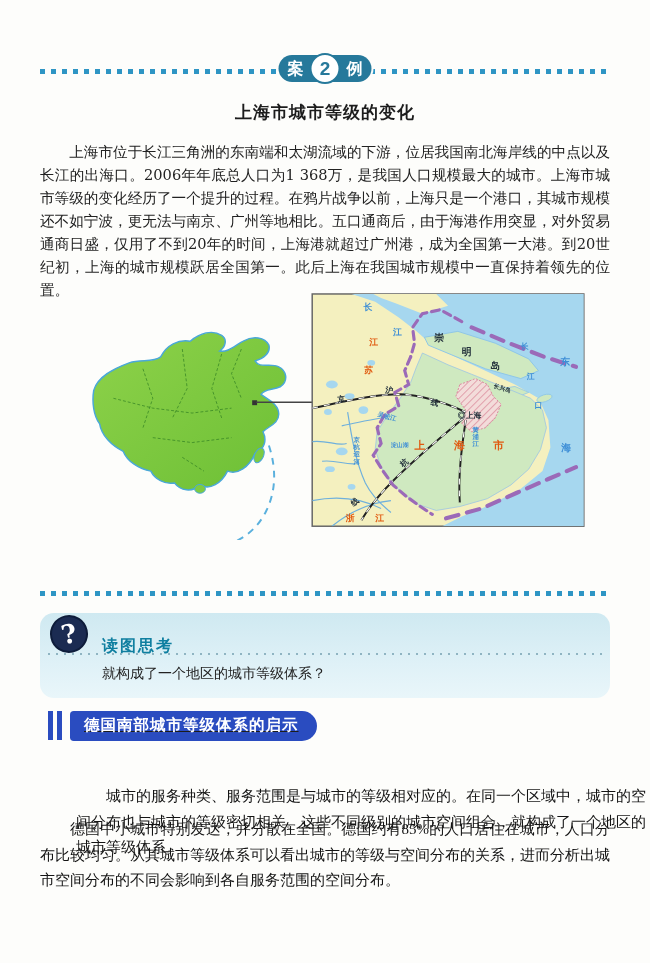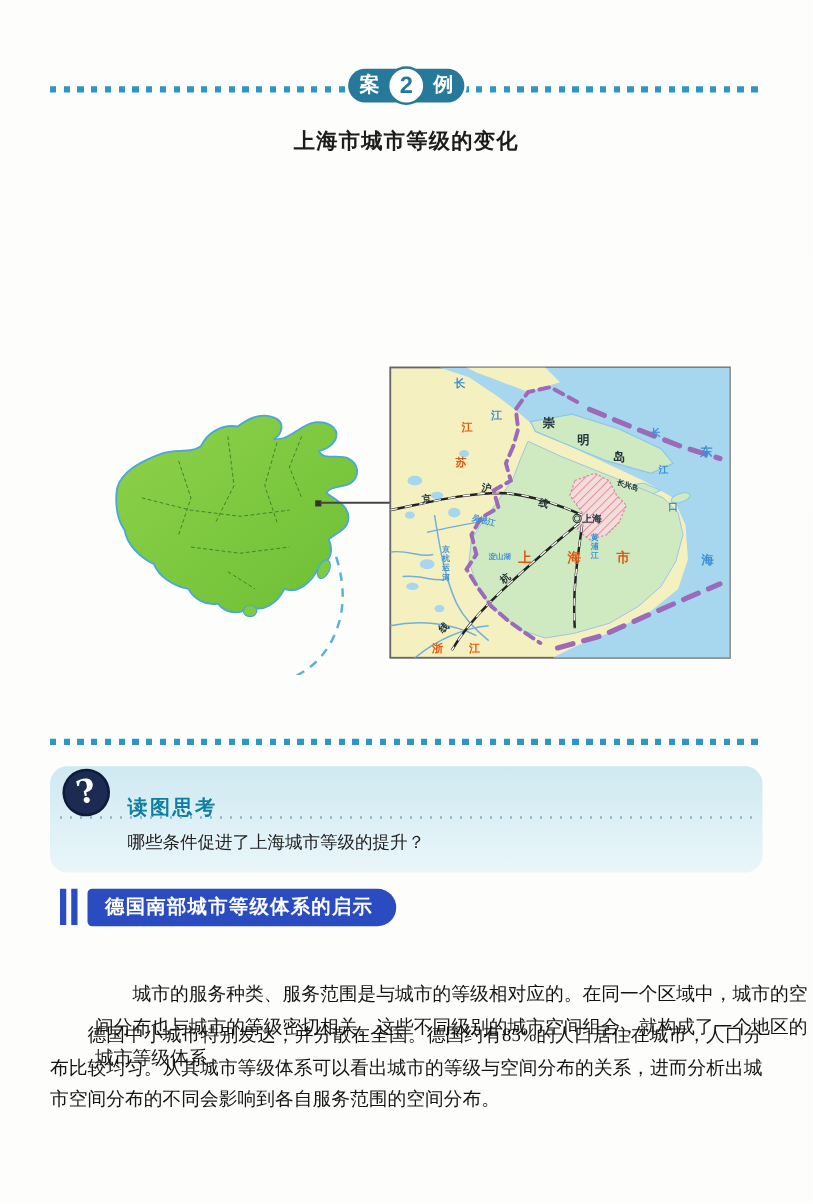--- a/index.html
+++ b/index.html
@@ -75,21 +75,21 @@
   }
   .think-sep{
     position:absolute;left:8px;right:8px;top:40px;height:2px;
     background-image:repeating-linear-gradient(90deg,#8fb4c2 0 2px,transparent 2px 8px);
   }
   .think-q{
     position:absolute;left:62px;top:52px;right:20px;
     font-family:"DejaVu Serif",serif;font-size:14px;color:#222;
   }
   
-  .sec-head{position:absolute;top:711px;left:48px;display:flex;align-items:center;height:29px;}
+  .sec-head{position:absolute;top:711px;left:48px;display:flex;align-items:center;height:29px;text-decoration:underline;}
   .sec-bar{width:5px;height:29px;background:#2a4cc0;margin-right:4px;}
   .sec-pill{
     margin-left:4px;background:#2a4cc0;color:#fff;
     font-weight:bold;font-size:15.5px;letter-spacing:1px;
     padding:4px 18px 5px 14px;border-radius:4px 16px 16px 4px;
   }
   .body-para{
     position:absolute;left:40px;width:570px;
     font-family:"Liberation Serif",serif;
     font-size:15px;line-height:25.5px;text-align:justify;text-indent:2em;color:#141414;
@@ -112,20 +112,21 @@
 <div class="page">
 
   <div class="dotrule rule-top"></div>
   <div class="badge">
     <span class="zi">案</span>
     <span class="num">2</span>
     <span class="zi">例</span>
   </div>
 
   <div class="case-title">上海市城市等级的变化</div>
+  <div class="case-para">上海市位于长江三角洲的东南端和太湖流域的下游，位居我国南北海岸线的中点以及长江的出海口。2006年年底总人口为1 368万，是我国人口规模最大的城市。上海市城市等级的变化经历了一个提升的过程。在鸦片战争以前，上海只是一个港口，其城市规模还不如宁波，更无法与南京、广州等地相比。五口通商后，由于海港作用突显，对外贸易通商日盛，仅用了不到20年的时间，上海港就超过广州港，成为全国第一大港。到20世纪初，上海的城市规模跃居全国第一。此后上海在我国城市规模中一直保持着领先的位置。</div>
 
   <svg class="figure" viewBox="0 0 570 252">
     <defs>
       <linearGradient id="chinaGrad" x1="0" y1="0" x2="1" y2="1">
         <stop offset="0" stop-color="#8ed24a"></stop>
           <stop offset="1" stop-color="#6cbf35"></stop>
       </linearGradient>
       <pattern id="hatch" width="5" height="5" patternTransform="rotate(45)" patternUnits="userSpaceOnUse">
         <rect width="5" height="5" fill="#f3dcda"></rect>
         <line x1="0" y1="0" x2="0" y2="5" stroke="#dd8f9f" stroke-width="1.6"></line>
@@ -247,21 +248,21 @@
 
 
   <div class="dotrule rule-bottom"></div>
 
   <div class="think">
     <div class="think-head">
       <div class="qicon">?</div>
       <div class="think-title">读图思考</div>
     </div>
     <div class="think-sep"></div>
-    <div class="think-q">哪些条件促进了上海城市等级的提升？</div>
+    <div class="think-q">就构成了一个地区的城市等级体系？</div>
   </div>
 
   <div class="sec-head">
     <div class="sec-bar"></div>
     <div class="sec-bar"></div>
     <div class="sec-pill">德国南部城市等级体系的启示</div>
   </div>
 
   <div class="body-para para1">城市的服务种类、服务范围是与城市的等级相对应的。在同一个区域中，城市的空间分布也与城市的等级密切相关。这些不同级别的城市空间组合，就构成了一个地区的城市等级体系。</div>
   <div class="body-para para2">德国中小城市特别发达，并分散在全国。德国约有85%的人口居住在城市，人口分布比较均匀。从其城市等级体系可以看出城市的等级与空间分布的关系，进而分析出城市空间分布的不同会影响到各自服务范围的空间分布。</div>

